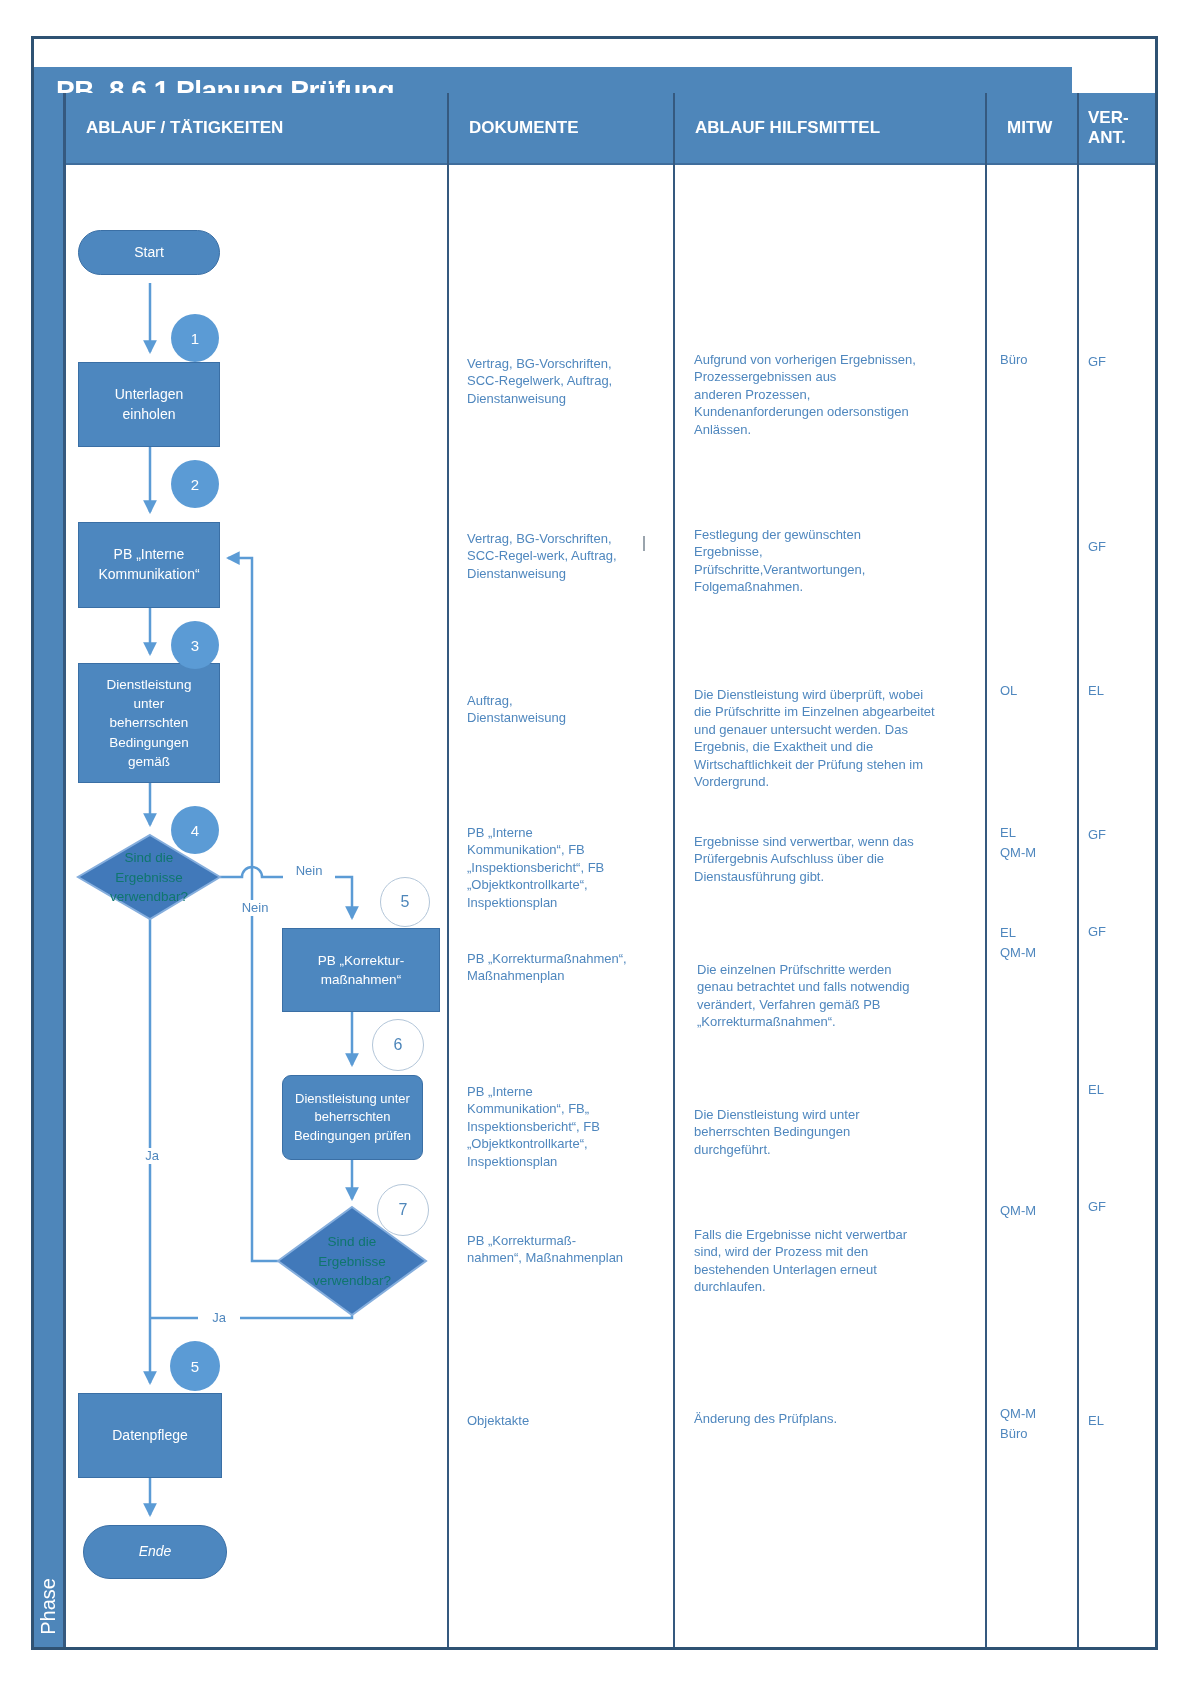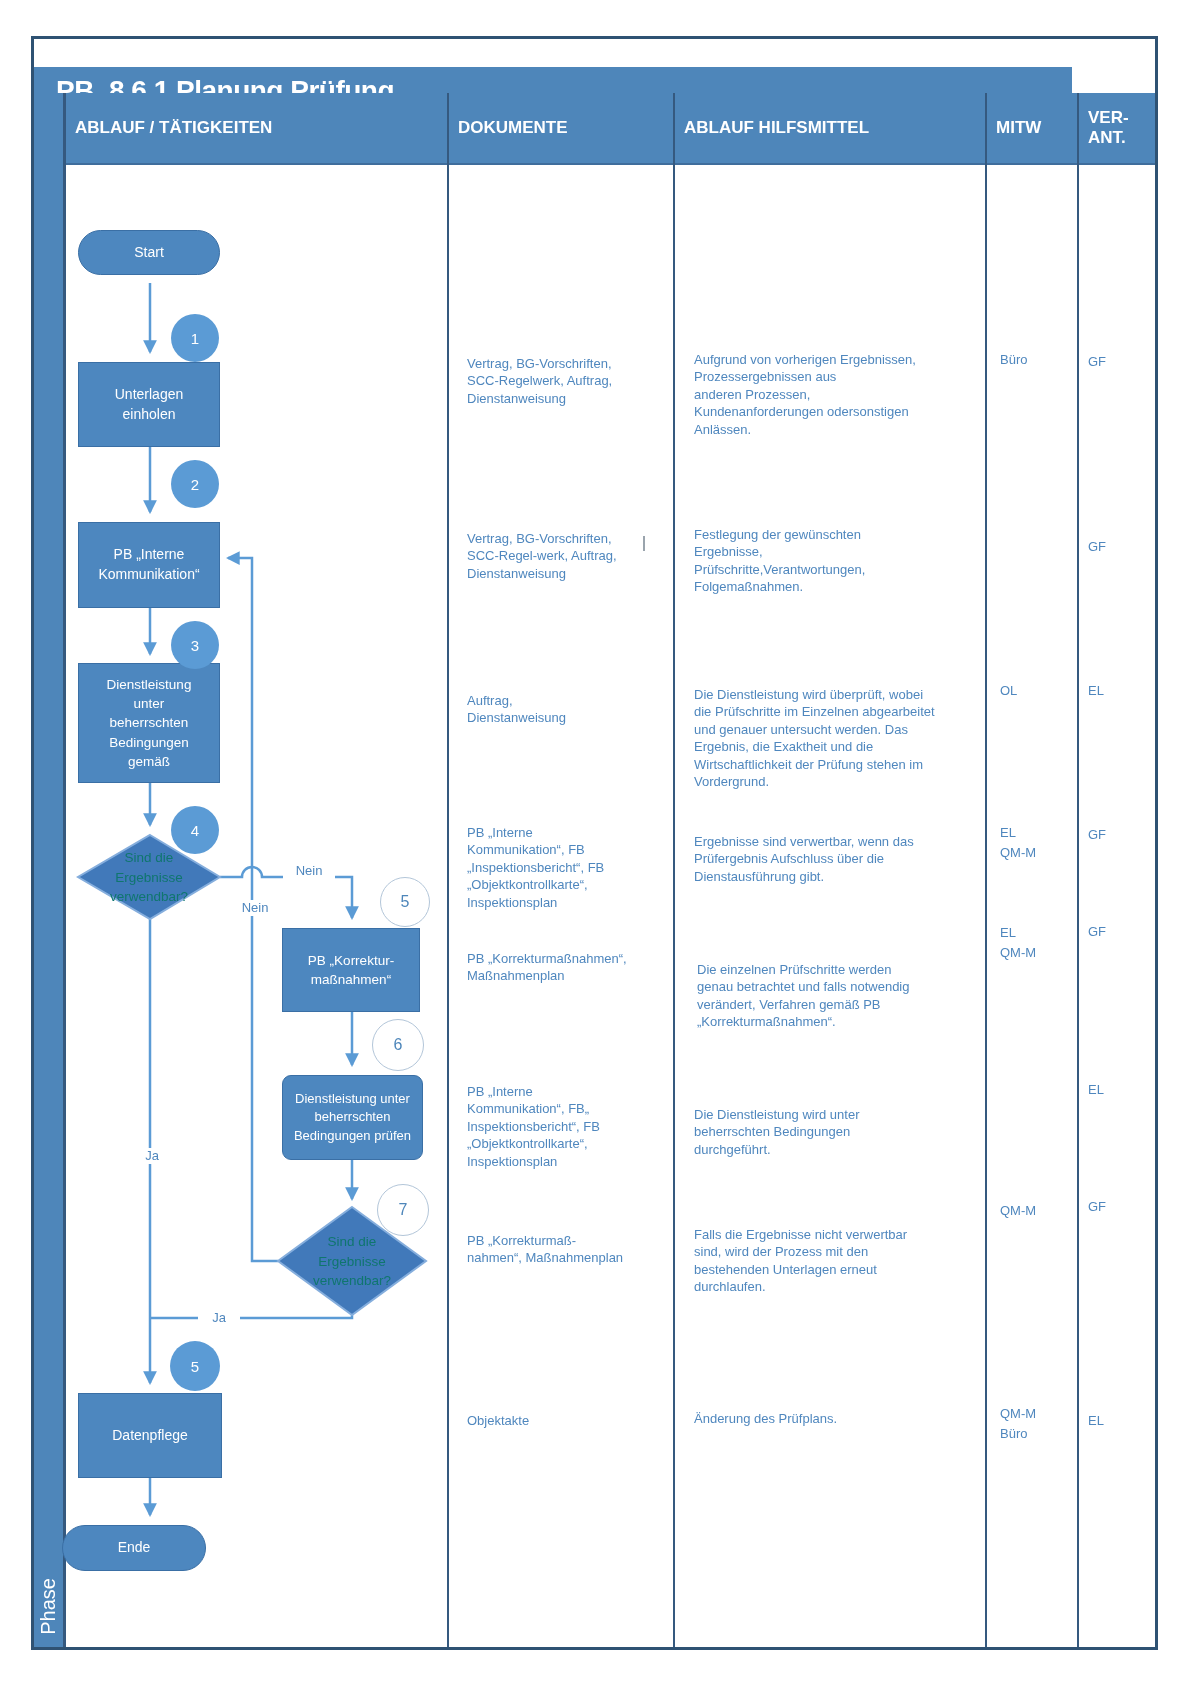--- a/index.html
+++ b/index.html
@@ -13,21 +13,21 @@
   .abs{position:absolute;}
   .frame{left:31px;top:36px;width:1127px;height:1614px;border:3px solid #2f5273;box-sizing:border-box;}
   .titlebar{left:34px;top:39px;width:1038px;height:47px;background:var(--accent);
             color:#fff;font-weight:bold;font-size:28px;display:flex;align-items:center;
             padding-left:22px;box-sizing:border-box;letter-spacing:-0.5px;margin-top:28px;}
   .phase-strip{left:34px;top:93px;width:29px;height:1554px;background:var(--accent);}
   .phase-label{left:37px;top:1578px;writing-mode:vertical-rl;transform:rotate(180deg);
                color:#fff;font-size:20px;}
   .vsep{top:93px;width:2px;height:1554px;background:var(--dark);}
   .hcell{top:93px;height:72px;background:var(--accent);color:#fff;font-weight:bold;
-         font-size:17px;display:flex;align-items:center;padding-left:9px;
+         font-size:17px;display:flex;align-items:center;padding-left:20px;
          box-sizing:border-box;border-bottom:2px solid #3f6d9c;white-space:pre-line;line-height:1.15;}
   .flowbox{background:var(--shape);border:1.5px solid var(--shape_border);color:#fff;
            display:flex;align-items:center;justify-content:center;text-align:center;
            white-space:pre-line;font-size:14px;line-height:1.42;box-sizing:border-box;}
   .pill{border-radius:28px;}
   .dtext{color:#0f766e;font-size:13.5px;line-height:1.45;text-align:center;white-space:pre-line;}
   .badge-f{border-radius:50%;background:var(--circle);color:#fff;display:flex;
            align-items:center;justify-content:center;font-size:15px;}
   .badge-o{border-radius:50%;background:#fff;border:1.5px solid var(--outline_circle);
            color:var(--accent);display:flex;align-items:center;justify-content:center;
@@ -92,30 +92,30 @@
   <div class="abs flowbox" style="left:78px;top:522px;width:142px;height:86px;">PB „Interne
 Kommunikation“</div>
   <div class="abs flowbox" style="left:78px;top:663px;width:142px;height:120px;font-size:13.5px;">Dienstleistung
 unter
 beherrschten
 Bedingungen
 gemäß</div>
   <div class="abs dtext" style="left:70px;top:848px;width:158px;">Sind die
 Ergebnisse
 verwendbar?</div>
-  <div class="abs flowbox" style="left:282px;top:928px;width:138px;height:84px;font-size:13.5px;">PB „Korrektur-
+  <div class="abs flowbox" style="left:282px;top:928px;width:158px;height:84px;font-size:13.5px;">PB „Korrektur-
 maßnahmen“</div>
   <div class="abs flowbox" style="left:282px;top:1075px;width:141px;height:85px;font-size:13px;border-radius:9px;">Dienstleistung unter
 beherrschten
 Bedingungen prüfen</div>
   <div class="abs dtext" style="left:278px;top:1232px;width:148px;">Sind die
 Ergebnisse
 verwendbar?</div>
   <div class="abs flowbox" style="left:78px;top:1393px;width:144px;height:85px;">Datenpflege</div>
-  <div class="abs flowbox pill" style="left:62px;top:1525px;width:144px;height:46px;">Ende</div>
+  <div class="abs flowbox pill" style="left:83px;top:1525px;width:144px;height:54px;font-style:italic;">Ende</div>
 
   <div class="abs badge-f" style="left:171px;top:314px;width:48px;height:48px;">1</div>
   <div class="abs badge-f" style="left:171px;top:460px;width:48px;height:48px;">2</div>
   <div class="abs badge-f" style="left:171px;top:621px;width:48px;height:48px;">3</div>
   <div class="abs badge-f" style="left:171px;top:806px;width:48px;height:48px;">4</div>
   <div class="abs badge-f" style="left:170px;top:1341px;width:50px;height:50px;">5</div>
 
   <div class="abs badge-o" style="left:380px;top:877px;width:50px;height:50px;">5</div>
   <div class="abs badge-o" style="left:372px;top:1019px;width:52px;height:52px;">6</div>
   <div class="abs badge-o" style="left:377px;top:1184px;width:52px;height:52px;">7</div>

